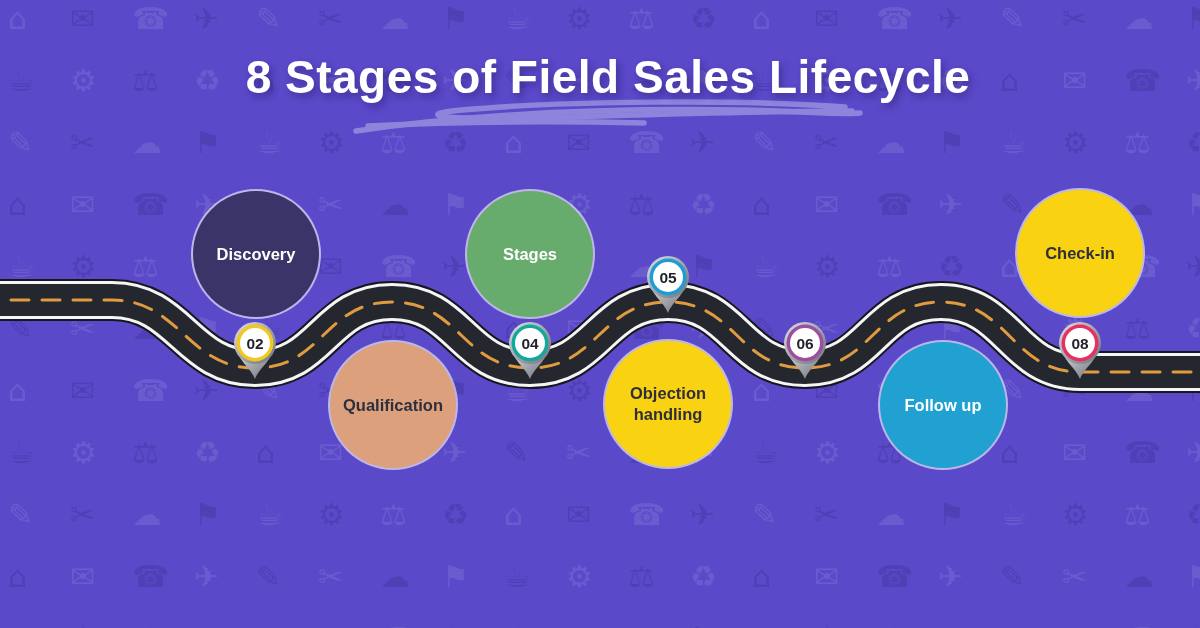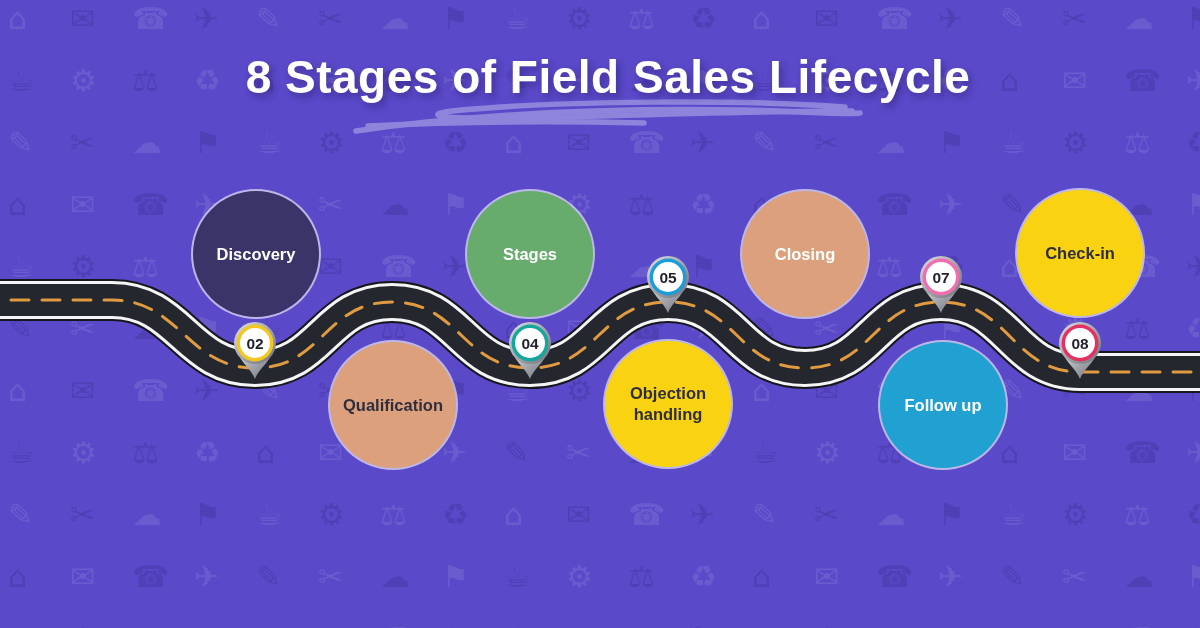--- a/index.html
+++ b/index.html
@@ -323,40 +323,37 @@
               <stop offset="0.55" stop-color="#9EA2A8"></stop>
               <stop offset="1" stop-color="#6E7178"></stop>
             </linearGradient>
           </defs>
           <path d="M26 58 C 22 47 9 40 8 27 L 44 27 C 43 40 30 47 26 58 Z" fill="url(#tg4)"></path>
           <circle cx="26" cy="22" r="21" fill="url(#tg4)"></circle>
           <circle cx="26" cy="22" r="18.5" fill="#1E9CD8"></circle>
           <circle cx="26" cy="22" r="15" fill="#ffffff"></circle>
           <text x="26" y="27.5" text-anchor="middle" font-family="Liberation Sans, DejaVu Sans, sans-serif" font-size="15.5" font-weight="bold" fill="#23232E">05</text>
         </svg></div>
-      <div class="stage-circle" style="left: 742px; top: 191px; background: rgb(220, 161, 124); color: rgb(255, 255, 255);">
-        <span>Closing</span>
-      </div>
+      <div class="pin" style="left: 779px; top: 321px;"><svg width="52" height="62" viewBox="0 0 52 62">
+          <defs>
+            <linearGradient id="tg5" x1="0" y1="0" x2="1" y2="1">
+              <stop offset="0" stop-color="#DFE1E4"></stop>
+              <stop offset="0.55" stop-color="#9EA2A8"></stop>
+              <stop offset="1" stop-color="#6E7178"></stop>
+            </linearGradient>
+          </defs>
+          <path d="M26 58 C 22 47 9 40 8 27 L 44 27 C 43 40 30 47 26 58 Z" fill="url(#tg5)"></path>
+          <circle cx="26" cy="22" r="21" fill="url(#tg5)"></circle>
+          <circle cx="26" cy="22" r="18.5" fill="#9C4FA0"></circle>
+          <circle cx="26" cy="22" r="15" fill="#ffffff"></circle>
+          <text x="26" y="27.5" text-anchor="middle" font-family="Liberation Sans, DejaVu Sans, sans-serif" font-size="15.5" font-weight="bold" fill="#23232E">06</text>
+        </svg></div>
       <div class="stage-circle" style="left: 880px; top: 342px; background: rgb(33, 161, 210); color: rgb(255, 255, 255);">
         <span>Follow up</span>
       </div>
-      <div class="pin" style="left: 915px; top: 255px;"><svg width="52" height="62" viewBox="0 0 52 62">
-          <defs>
-            <linearGradient id="tg6" x1="0" y1="0" x2="1" y2="1">
-              <stop offset="0" stop-color="#DFE1E4"></stop>
-              <stop offset="0.55" stop-color="#9EA2A8"></stop>
-              <stop offset="1" stop-color="#6E7178"></stop>
-            </linearGradient>
-          </defs>
-          <path d="M26 58 C 22 47 9 40 8 27 L 44 27 C 43 40 30 47 26 58 Z" fill="url(#tg6)"></path>
-          <circle cx="26" cy="22" r="21" fill="url(#tg6)"></circle>
-          <circle cx="26" cy="22" r="18.5" fill="#EF6FAE"></circle>
-          <circle cx="26" cy="22" r="15" fill="#ffffff"></circle>
-          <text x="26" y="27.5" text-anchor="middle" font-family="Liberation Sans, DejaVu Sans, sans-serif" font-size="15.5" font-weight="bold" fill="#23232E">07</text>
-        </svg></div>
       <div class="stage-circle" style="left: 1017px; top: 190px; background: rgb(249, 210, 17); color: rgb(46, 46, 61);">
         <span>Check-in</span>
       </div>
       <div class="pin" style="left: 1054px; top: 321px;"><svg width="52" height="62" viewBox="0 0 52 62">
           <defs>
             <linearGradient id="tg7" x1="0" y1="0" x2="1" y2="1">
               <stop offset="0" stop-color="#DFE1E4"></stop>
               <stop offset="0.55" stop-color="#9EA2A8"></stop>
               <stop offset="1" stop-color="#6E7178"></stop>
             </linearGradient>

